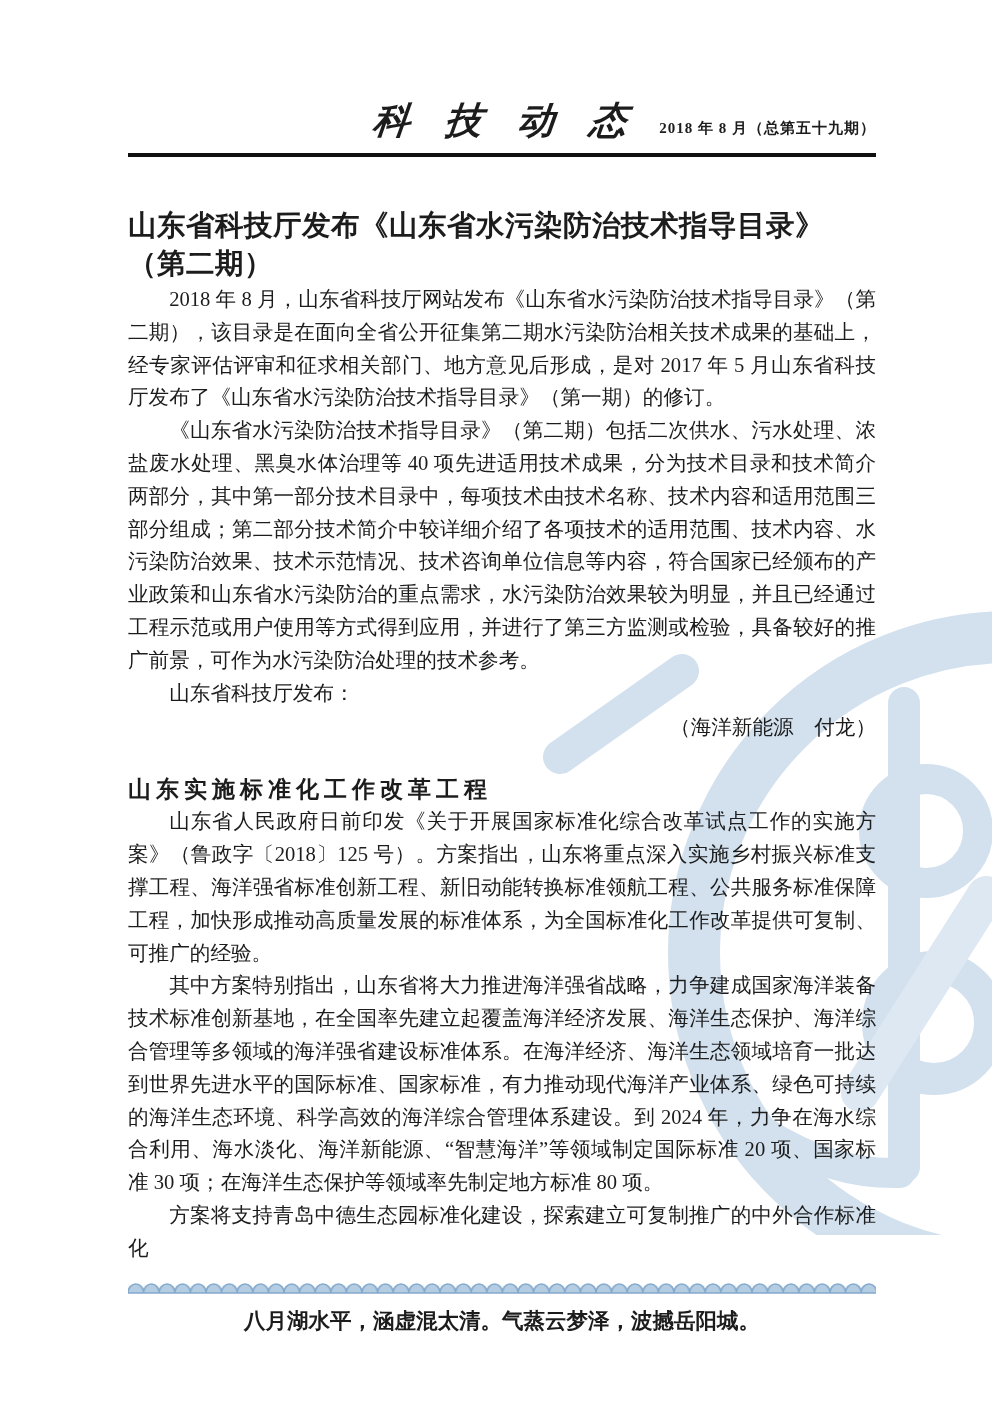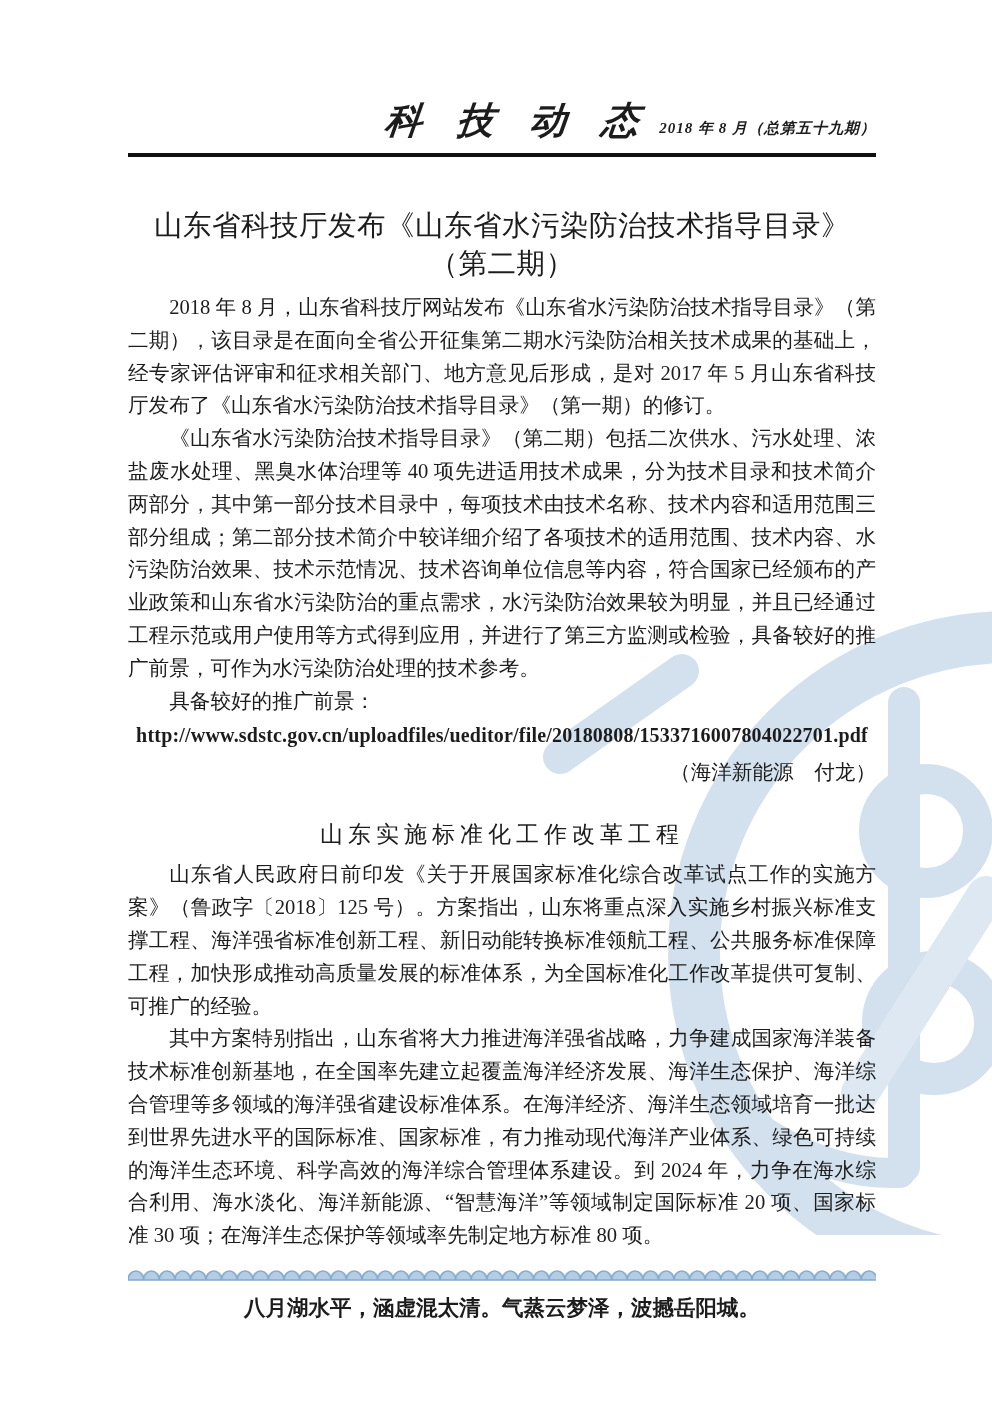--- a/index.html
+++ b/index.html
@@ -13,26 +13,26 @@
     font-family:"Liberation Serif","DejaVu Serif",serif;
   }
   .watermark{position:absolute;left:540px;top:575px;width:452px;height:660px;z-index:0;pointer-events:none;}
   .content{position:relative;z-index:1;margin:0 116px 0 128px;}
   
   .masthead{padding-top:96px;text-align:right;white-space:nowrap;}
   .masthead-title{
     font-size:37px;font-weight:bold;font-style:italic;
     letter-spacing:13px;transform:skewX(-6deg);display:inline-block;
   }
-  .masthead-issue{font-size:15px;font-weight:bold;font-style:italic;letter-spacing:1px;margin-left:8px;}
+  .masthead-issue{font-size:15px;font-weight:bold;letter-spacing:1px;margin-left:20px;}
   .header-rule{height:4px;background:#101010;margin-top:7px;}
   
   .article-title{
-    text-align:center;font-weight:400;letter-spacing:0.5px;
-    margin:8px;
+    font-weight:700;letter-spacing:0.5px;
+    margin:0;
   }
   .t1{font-size:28.5px;margin-top:50px;}
   .t2{font-size:23px;margin-top:28px;letter-spacing:5px;}
   
   .para{
     font-size:20.6px;line-height:32.8px;
     text-align:justify;text-justify:inter-ideograph;
     text-indent:2em;margin:0;
   }
   .first{}
@@ -69,27 +69,27 @@
   <div class="content">
 
     <div class="masthead">
       <span class="masthead-title">科 技 动 态</span><span class="masthead-issue">2018 年 8 月（总第五十九期）</span>
     </div>
     <div class="header-rule"></div>
 
     <h1 class="article-title t1">山东省科技厅发布《山东省水污染防治技术指导目录》（第二期）</h1>
     <p class="para first">2018 年 8 月，山东省科技厅网站发布《山东省水污染防治技术指导目录》（第二期），该目录是在面向全省公开征集第二期水污染防治相关技术成果的基础上，经专家评估评审和征求相关部门、地方意见后形成，是对 2017 年 5 月山东省科技厅发布了《山东省水污染防治技术指导目录》（第一期）的修订。</p>
     <p class="para">《山东省水污染防治技术指导目录》（第二期）包括二次供水、污水处理、浓盐废水处理、黑臭水体治理等 40 项先进适用技术成果，分为技术目录和技术简介两部分，其中第一部分技术目录中，每项技术由技术名称、技术内容和适用范围三部分组成；第二部分技术简介中较详细介绍了各项技术的适用范围、技术内容、水污染防治效果、技术示范情况、技术咨询单位信息等内容，符合国家已经颁布的产业政策和山东省水污染防治的重点需求，水污染防治效果较为明显，并且已经通过工程示范或用户使用等方式得到应用，并进行了第三方监测或检验，具备较好的推广前景，可作为水污染防治处理的技术参考。</p>
-    <p class="label-line">具备较好的推广前景：</p>
-    <p class="url-line">http://www.sdstc.gov.cn/uploadfiles/ueditor/file/20180808/1533716007804022701.pdf</p>
+    <p class="label-line">山东省科技厅发布：</p>
     <p class="byline">（海洋新能源　付龙）</p>
 
     <h2 class="article-title t2">山东实施标准化工作改革工程</h2>
     <p class="para first">山东省人民政府日前印发《关于开展国家标准化综合改革试点工作的实施方案》（鲁政字〔2018〕125 号）。方案指出，山东将重点深入实施乡村振兴标准支撑工程、海洋强省标准创新工程、新旧动能转换标准领航工程、公共服务标准保障工程，加快形成推动高质量发展的标准体系，为全国标准化工作改革提供可复制、可推广的经验。</p>
     <p class="para">其中方案特别指出，山东省将大力推进海洋强省战略，力争建成国家海洋装备技术标准创新基地，在全国率先建立起覆盖海洋经济发展、海洋生态保护、海洋综合管理等多领域的海洋强省建设标准体系。在海洋经济、海洋生态领域培育一批达到世界先进水平的国际标准、国家标准，有力推动现代海洋产业体系、绿色可持续的海洋生态环境、科学高效的海洋综合管理体系建设。到 2024 年，力争在海水综合利用、海水淡化、海洋新能源、“智慧海洋”等领域制定国际标准 20 项、国家标准 30 项；在海洋生态保护等领域率先制定地方标准 80 项。</p>
+    <p class="para">方案将支持青岛中德生态园标准化建设，探索建立可复制推广的中外合作标准化</p>
 
     <svg class="wave" width="748" height="13" aria-hidden="true">
       <defs>
         <pattern id="wv" width="15.6" height="13" patternUnits="userSpaceOnUse">
           <path d="M0 12 A 7.8 9 0 0 1 15.6 12 Z" fill="#b5cde2" stroke="#84a9cd" stroke-width="1.6"></path>
         </pattern>
       </defs>
       <rect width="748" height="13" fill="url(#wv)"></rect>
     </svg>
     <p class="poem">八月湖水平，涵虚混太清。气蒸云梦泽，波撼岳阳城。</p>

